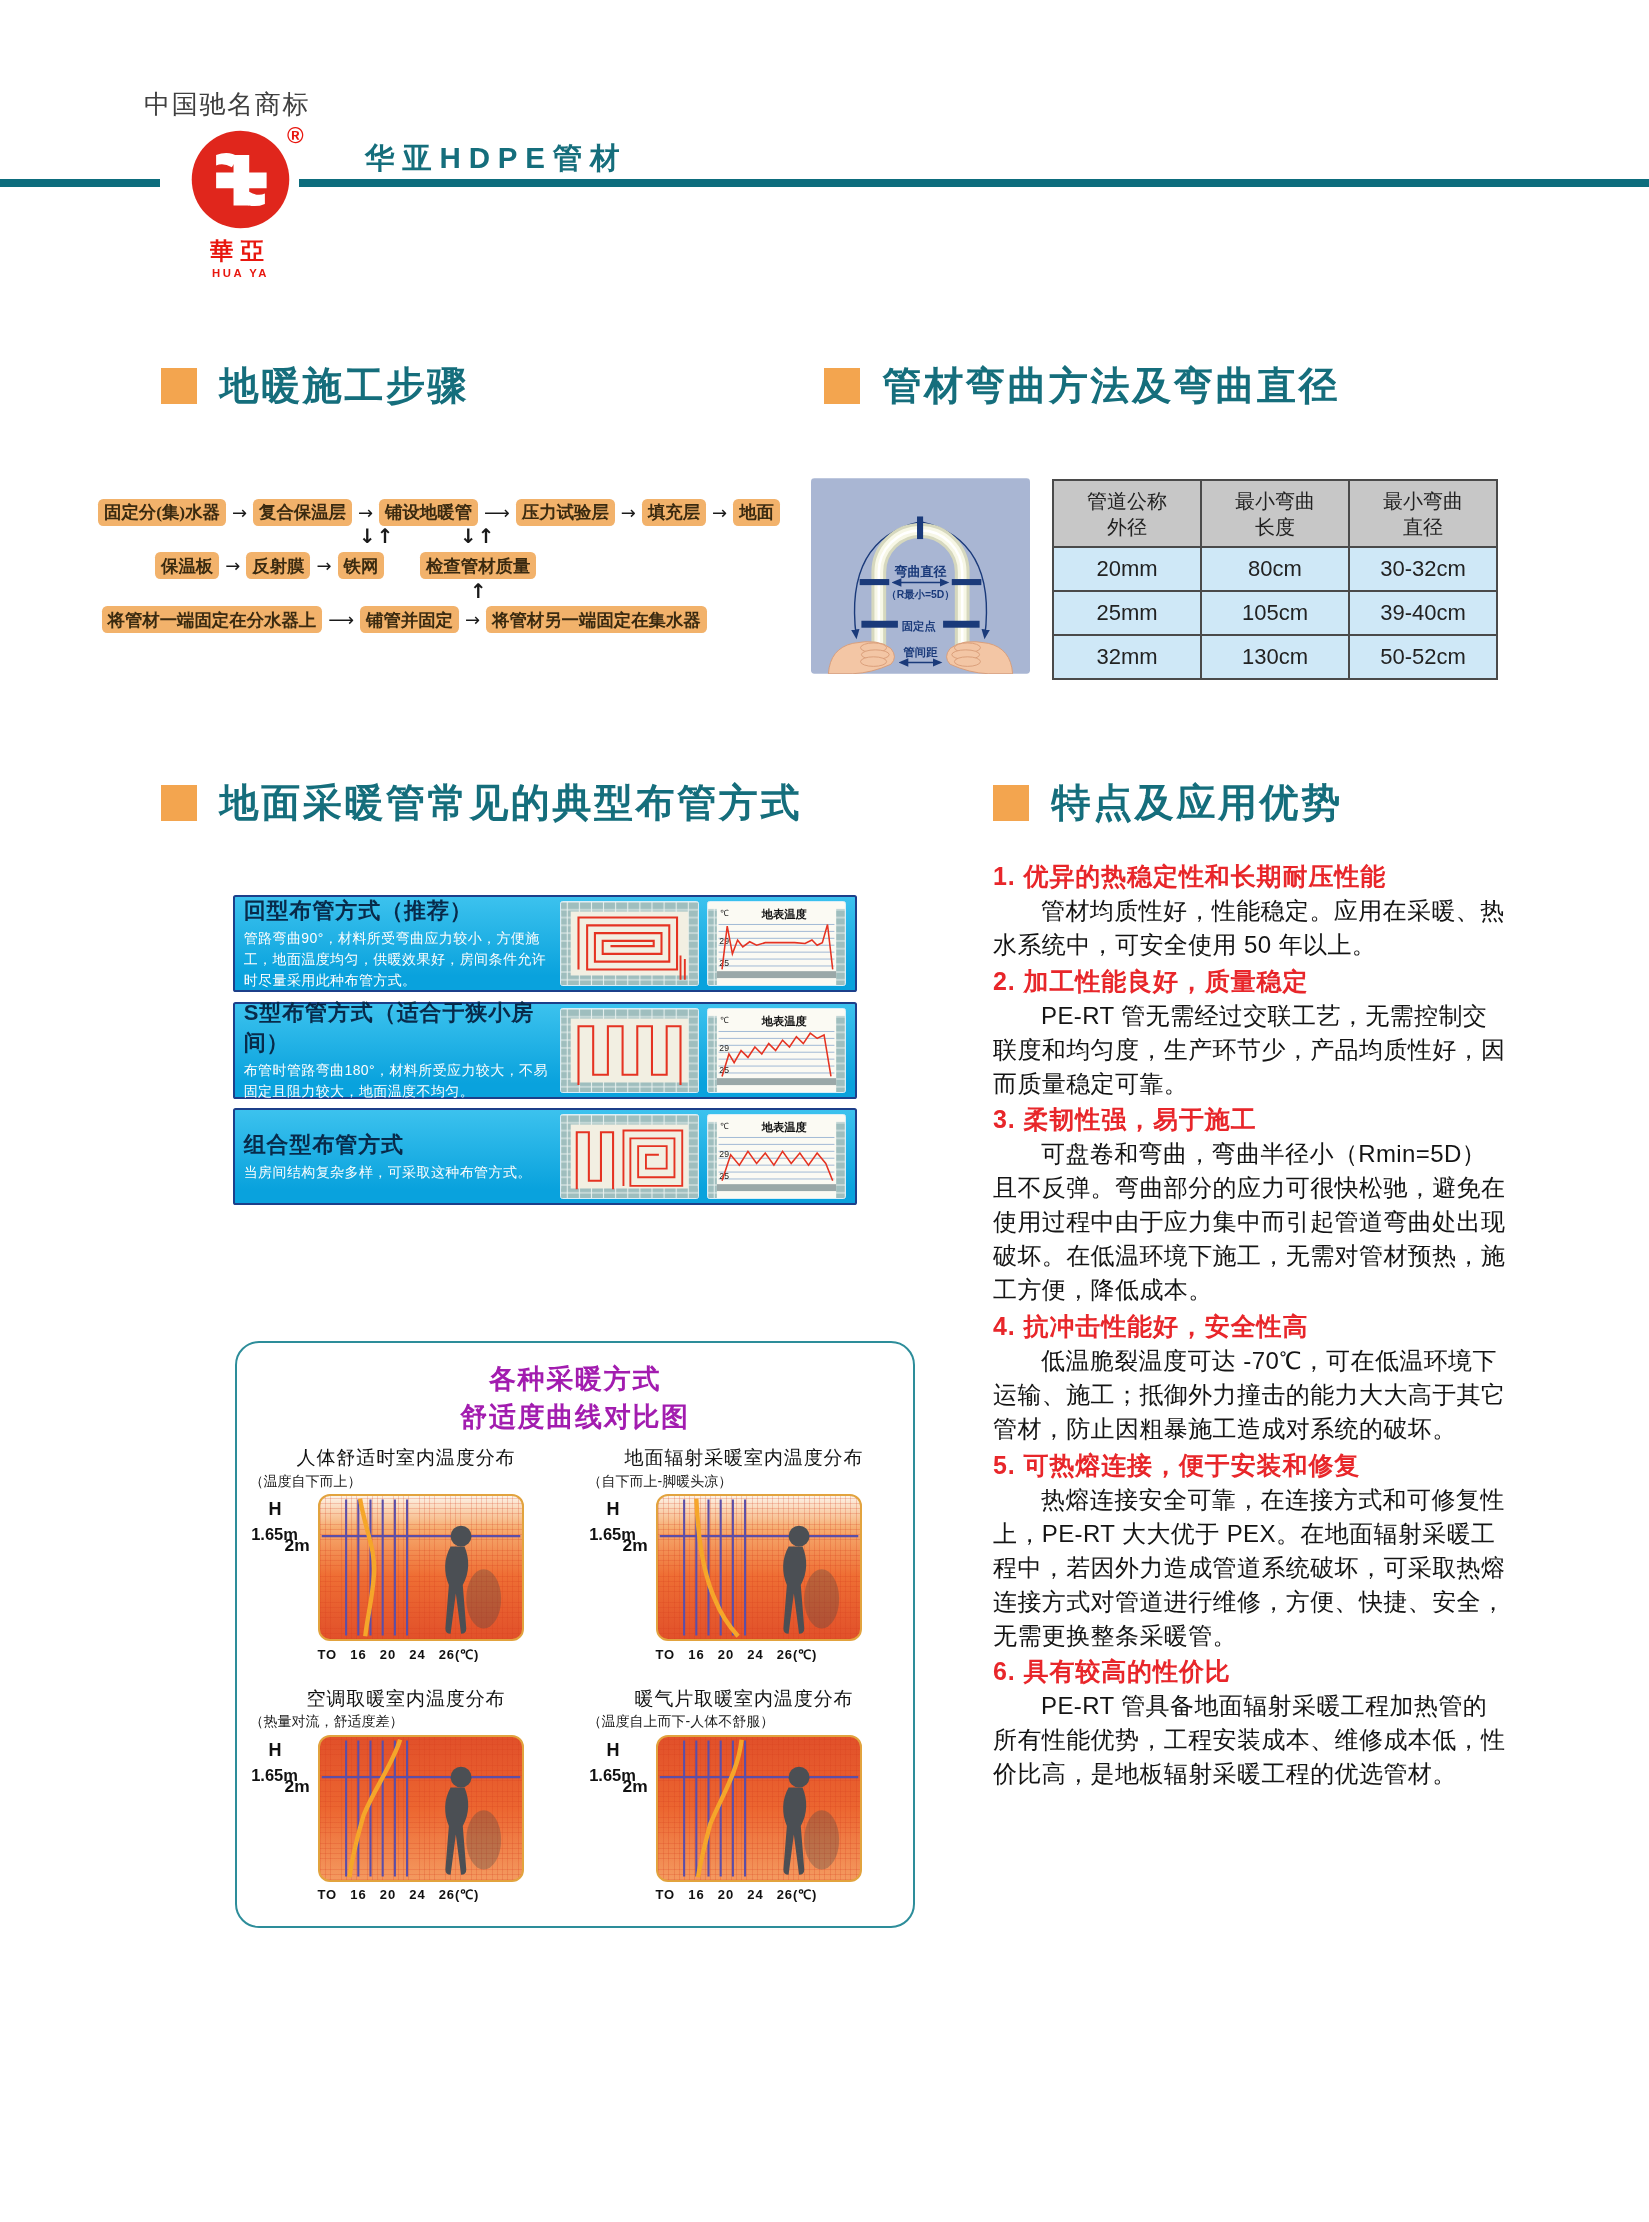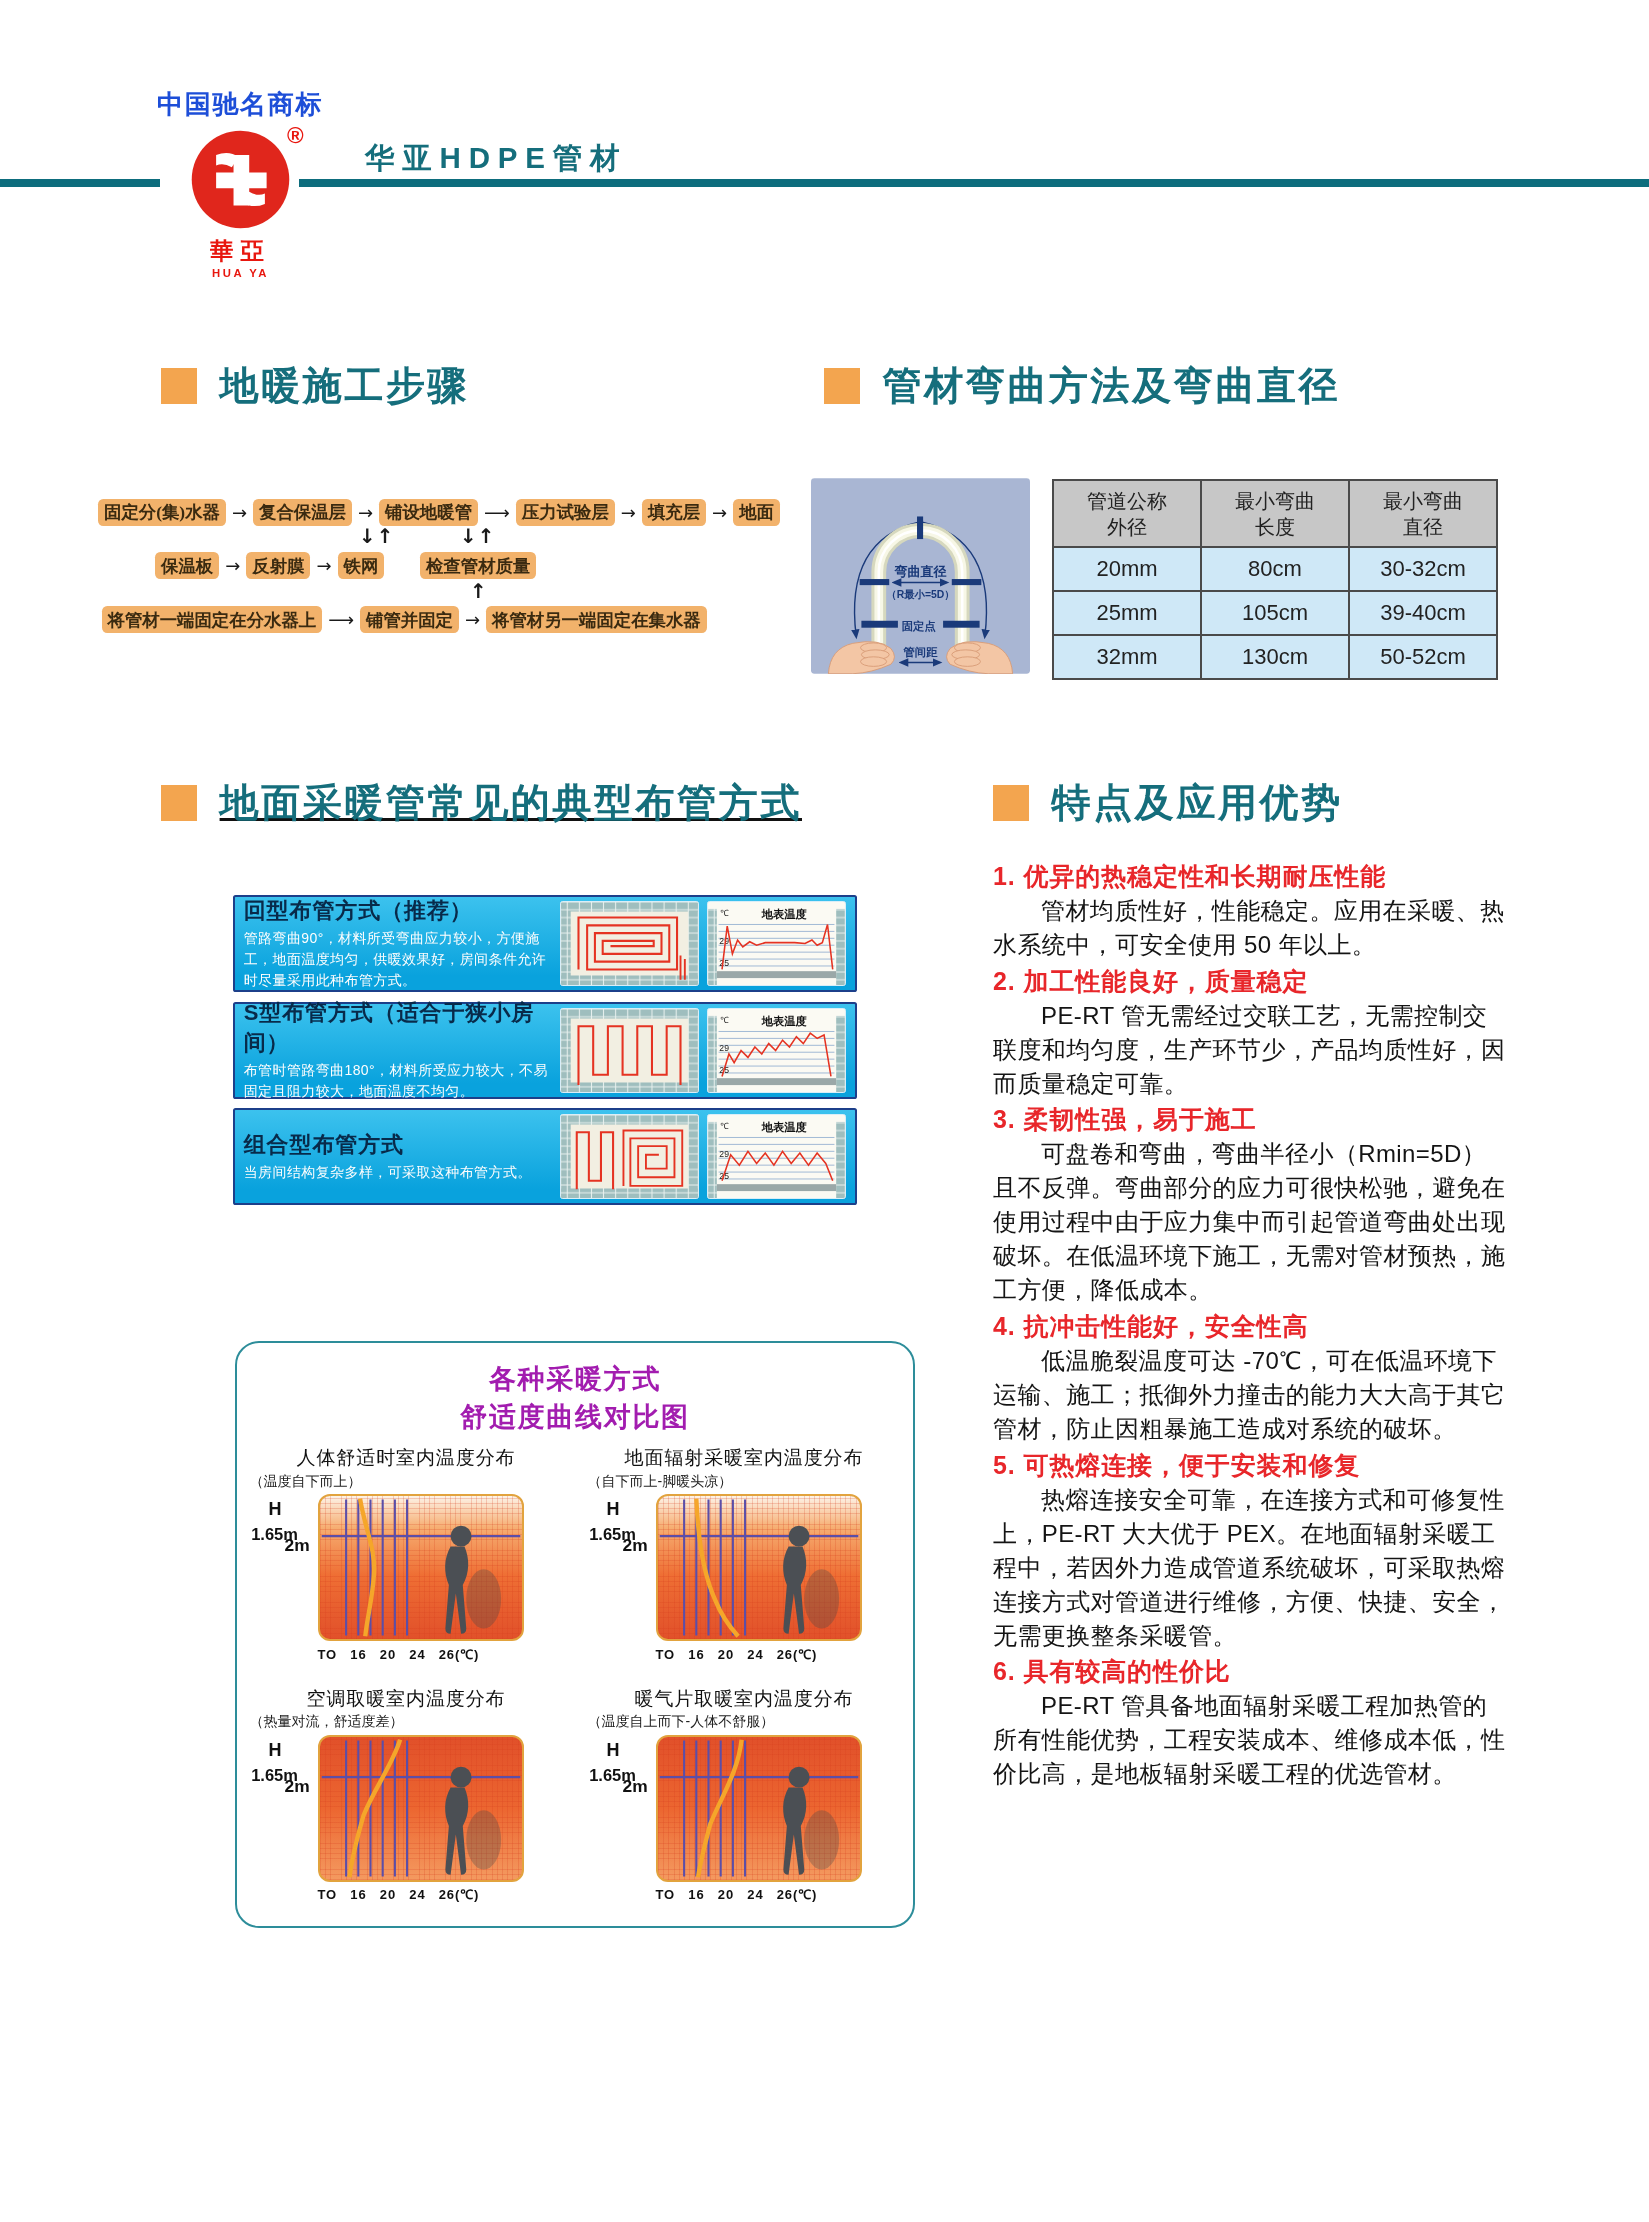--- a/index.html
+++ b/index.html
@@ -1,19 +1,19 @@
 <!DOCTYPE html>
 <html style="font-size:14px"><head>
 <meta charset="utf-8">
 <style>
   html,body{margin:0;padding:0;background:#fff;}
   .page{position:relative;width:1649px;height:2222px;background:#fff;overflow:hidden;
         font-family:"Liberation Sans",sans-serif;color:#111;}
   
-  .trademark{position:absolute;left:157px;top:87px;font-size:26px;font-weight:bold;color:#1d4ed8;letter-spacing:1.7px;}
+  .trademark{position:absolute;left:144px;top:87px;font-size:26px;font-weight:normal;color:#404040;letter-spacing:1.7px;}
   .logo-wrap{position:absolute;left:184px;top:129px;width:113px;text-align:center;}
   .reg-mark{position:absolute;left:287px;top:123px;color:#e8170f;font-size:22.6px;font-weight:bold;}
   .logo-cn{font-size:23.5px;font-weight:bold;color:#e8170f;letter-spacing:7px;margin-top:1.7px;}
   .logo-en{font-size:11.3px;font-weight:bold;color:#e8170f;letter-spacing:2.6px;}
   .product-title{position:absolute;left:365px;top:139px;font-size:29.5px;font-weight:bold;color:#156e7c;letter-spacing:7.8px;}
   .rule{position:absolute;top:179px;height:7.8px;background:#0d6d7d;}
   .rule-left{left:0;width:160px;}
   .rule-right{left:299px;width:1351px;}
   
   .sec-title{position:absolute;display:flex;align-items:center;gap:22.6px;white-space:nowrap;}
@@ -110,21 +110,21 @@
   <div class="rule rule-right"></div>
 
   <div class="sec-title" style="left:161px;top:359px;">
     <span class="sec-sq"></span>
     <span class="sec-txt">地暖施工步骤</span>
   </div>
   <div class="sec-title" style="left:824px;top:359px;text-align:center;">
     <span class="sec-sq"></span>
     <span class="sec-txt">管材弯曲方法及弯曲直径</span>
   </div>
-  <div class="sec-title" style="left:161px;top:776px;text-decoration:underline;">
+  <div class="sec-title" style="left:161px;top:776px;">
     <span class="sec-sq"></span>
     <span class="sec-txt">地面采暖管常见的典型布管方式</span>
   </div>
   <div class="sec-title" style="left:993px;top:776px;">
     <span class="sec-sq"></span>
     <span class="sec-txt">特点及应用优势</span>
   </div>
 
   <div class="flow">
     <div class="frow" style="left:0;top:3.5px;">

